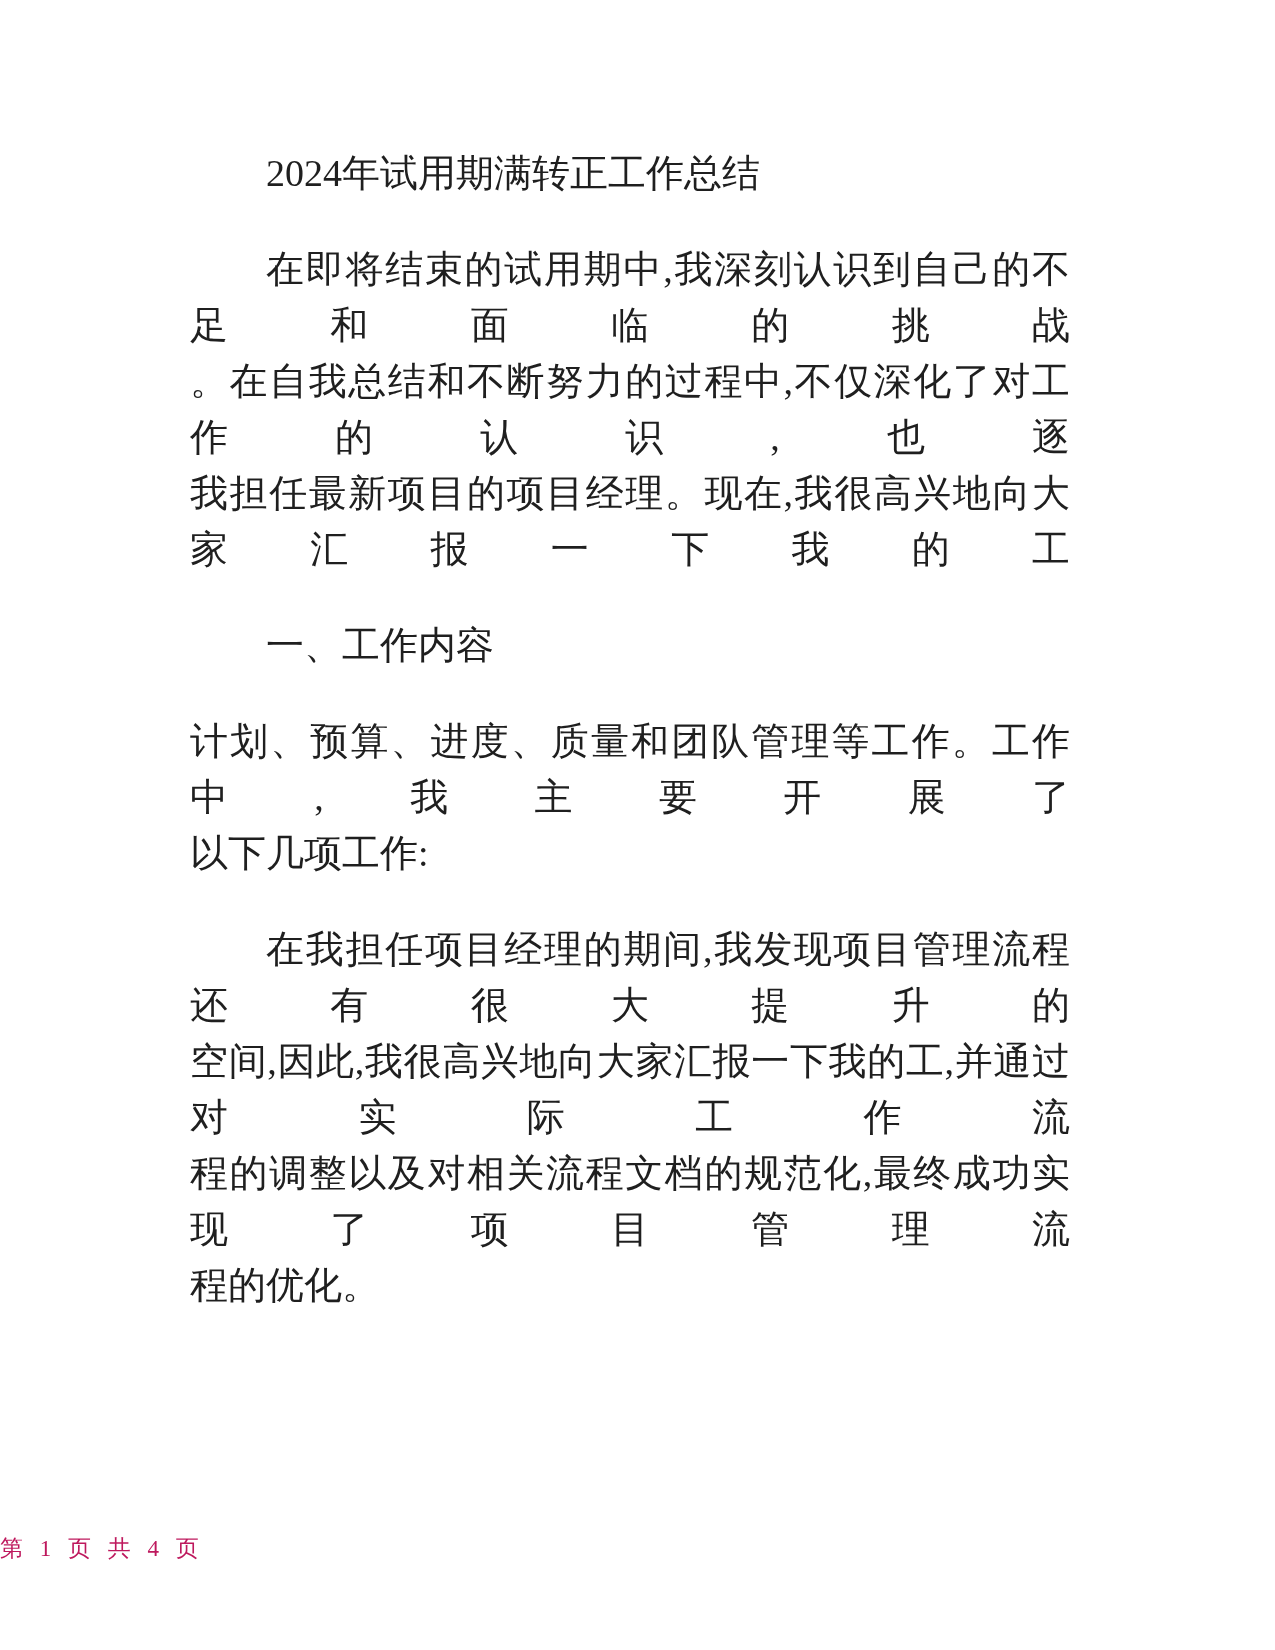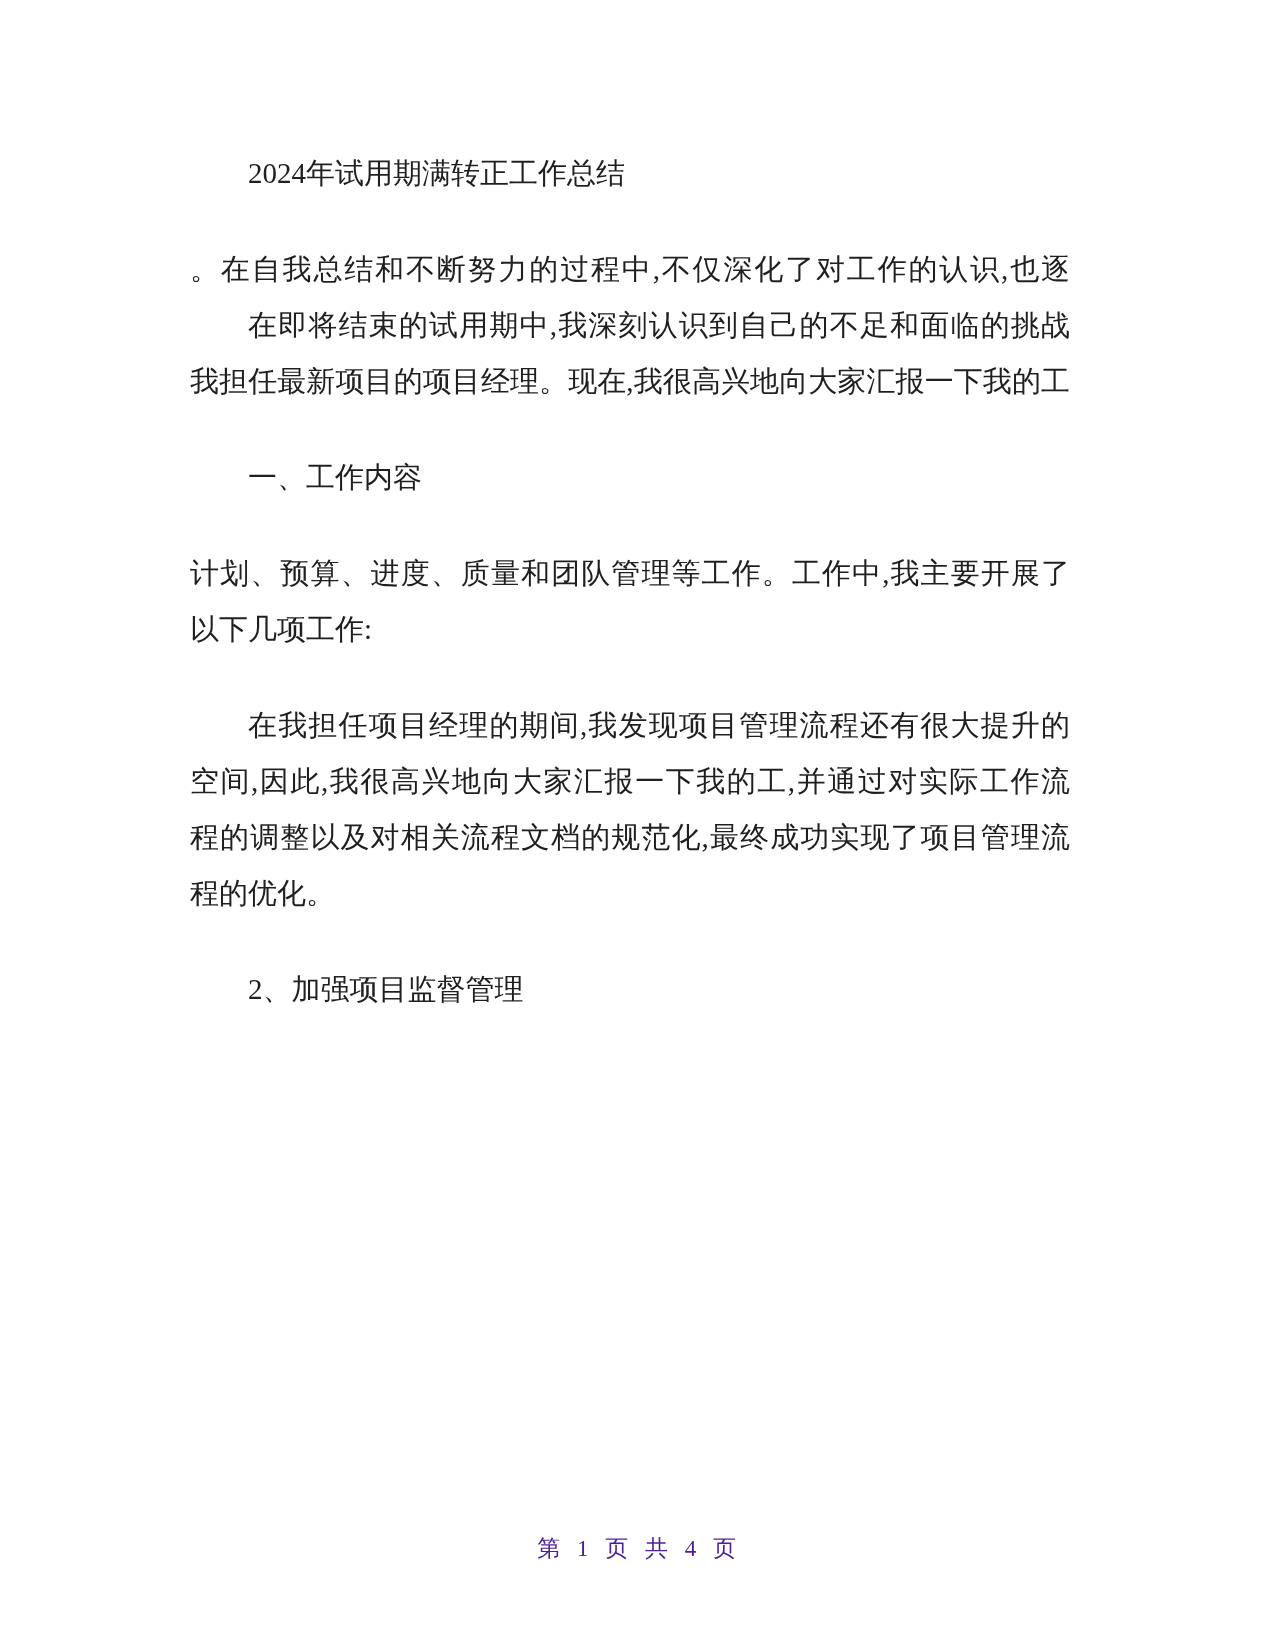--- a/index.html
+++ b/index.html
@@ -10,21 +10,21 @@
   body {
     width: 1275px;
     height: 1650px;
     position: relative;
     overflow: hidden;
     font-family: "Liberation Serif", "DejaVu Serif", serif;
     color: #1f1f1f;
   }
   .doc-content {
     padding: 145px 205px 0 190px;
-    font-size: 29px;
+    font-size: 38px;
     line-height: 56px;
   }
   .block {
     margin: 0 0 40px 0;
   }
   .block:last-child {
     margin-bottom: 0;
   }
   .line {
     min-height: 56px;
@@ -35,58 +35,57 @@
   
   .jfull {
     text-align: justify;
     text-align-last: justify;
   }
   .page-footer {
     position: absolute;
     top: 1533px;
     left: 0;
     right: 0;
-    text-align: center;
+    text-align: left;
     font-size: 23px;
     line-height: 32px;
     letter-spacing: 2px;
     word-spacing: 7px;
-    color: #4c1d95;
+    color: #be185d;
   }
 </style>
 </head>
 <body>
 
 <div class="doc-page">
   <div class="doc-content">
 
     <div class="block line indent">2024年试用期满转正工作总结</div>
 
 
     <div class="block">
+      <div class="line indent jfull">在即将结束的试用期中,我深刻认识到自己的不足和面临的挑战</div>
       <div class="line jfull">。在自我总结和不断努力的过程中,不仅深化了对工作的认识,也逐</div>
-      <div class="line indent jfull">在即将结束的试用期中,我深刻认识到自己的不足和面临的挑战</div>
       <div class="line jfull">我担任最新项目的项目经理。现在,我很高兴地向大家汇报一下我的工</div>
     </div>
 
     <div class="block line indent">一、工作内容</div>
 
     <div class="block">
       <div class="line jfull">计划、预算、进度、质量和团队管理等工作。工作中,我主要开展了</div>
       <div class="line">以下几项工作:</div>
     </div>
 
 
     <div class="block">
       <div class="line indent jfull">在我担任项目经理的期间,我发现项目管理流程还有很大提升的</div>
       <div class="line jfull">空间,因此,我很高兴地向大家汇报一下我的工,并通过对实际工作流</div>
       <div class="line jfull">程的调整以及对相关流程文档的规范化,最终成功实现了项目管理流</div>
       <div class="line">程的优化。</div>
     </div>
 
-    <div class="block line indent">2、加强项目监督管理</div>
 
   </div>
 
   <div class="page-footer">
     <span>第 1 页 共 4 页</span>
   </div>
 </div>
 
 </body></html>

